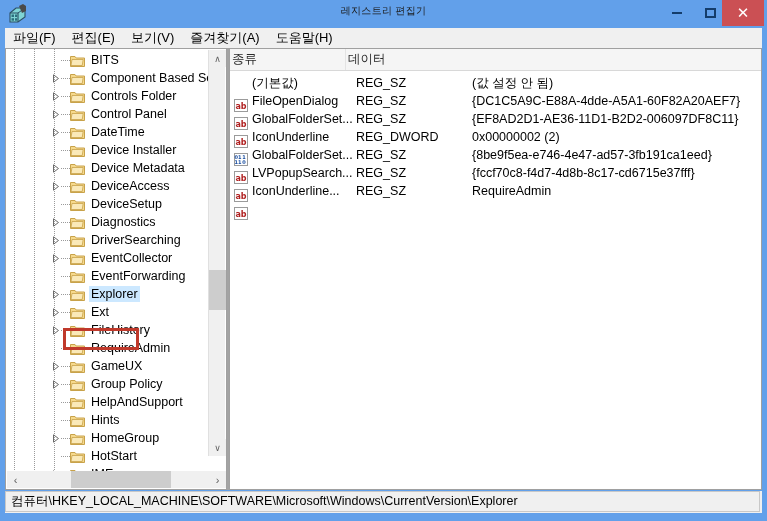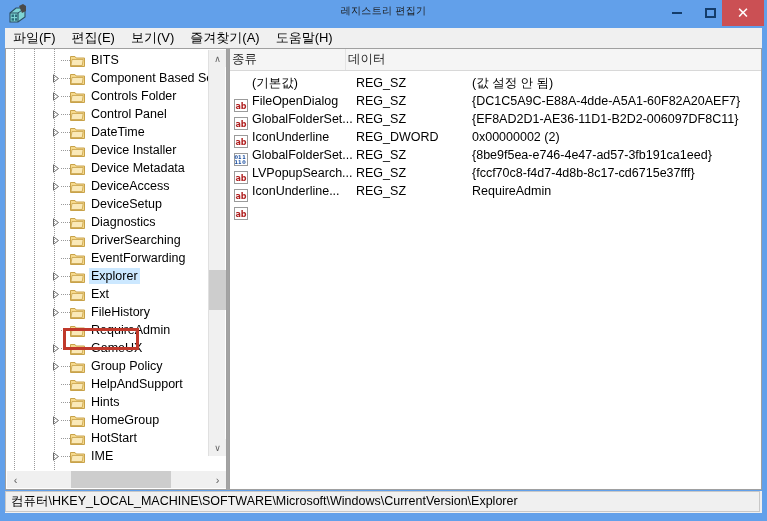--- a/index.html
+++ b/index.html
@@ -376,20 +376,36 @@
               <span class="folder">
                 <svg width="15" height="13" viewBox="0 0 15 13">
                   <path d="M0.5 2.5 L5 2.5 L6.2 4 L14.5 4 L14.5 12.5 L0.5 12.5 Z" fill="#f6d98c" stroke="#c8a24a" stroke-width="1"></path>
                   <path d="M2 5.5 L13.2 5.5 L12.2 11.5 L1 11.5 Z" fill="#fae9b8" stroke="#c8a24a" stroke-width="0.8"></path>
                 </svg>
               </span>
               <span class="tlabel">DriverSearching</span>
             </div>
             <div class="treerow">
               <div style="width: 44px; flex: 0 0 auto;"></div>
+              <span class="expander">
+                <svg width="8" height="9" viewBox="0 0 8 9">
+                  <path d="M1.5 0.8 L6.5 4.5 L1.5 8.2 Z" fill="none" stroke="#6b6b6b" stroke-width="1"></path>
+                </svg>
+              </span>
+              <span class="hline"></span>
+              <span class="folder">
+                <svg width="15" height="13" viewBox="0 0 15 13">
+                  <path d="M0.5 2.5 L5 2.5 L6.2 4 L14.5 4 L14.5 12.5 L0.5 12.5 Z" fill="#f6d98c" stroke="#c8a24a" stroke-width="1"></path>
+                  <path d="M2 5.5 L13.2 5.5 L12.2 11.5 L1 11.5 Z" fill="#fae9b8" stroke="#c8a24a" stroke-width="0.8"></path>
+                </svg>
+              </span>
+              <span class="tlabel">EventCollector</span>
+            </div>
+            <div class="treerow">
+              <div style="width: 44px; flex: 0 0 auto;"></div>
               <span class="expander"></span>
               <span class="hline"></span>
               <span class="folder">
                 <svg width="15" height="13" viewBox="0 0 15 13">
                   <path d="M0.5 2.5 L5 2.5 L6.2 4 L14.5 4 L14.5 12.5 L0.5 12.5 Z" fill="#f6d98c" stroke="#c8a24a" stroke-width="1"></path>
                   <path d="M2 5.5 L13.2 5.5 L12.2 11.5 L1 11.5 Z" fill="#fae9b8" stroke="#c8a24a" stroke-width="0.8"></path>
                 </svg>
               </span>
               <span class="tlabel">EventForwarding</span>
             </div>

